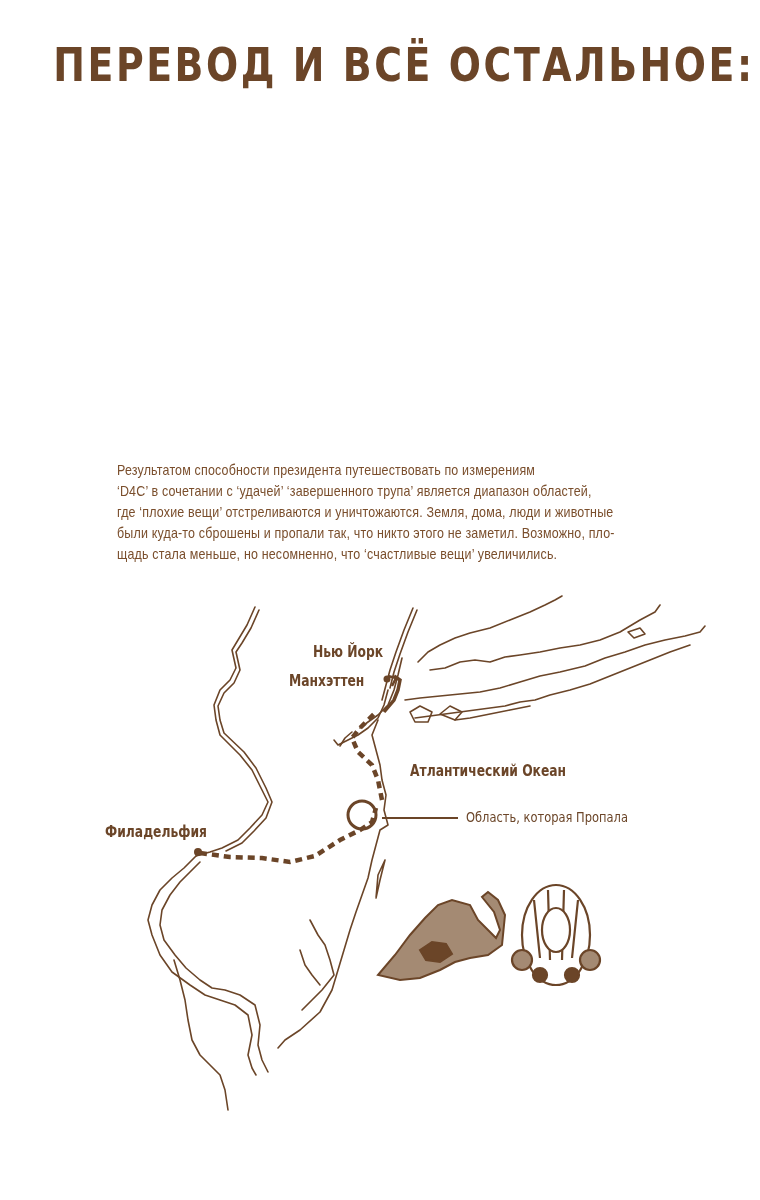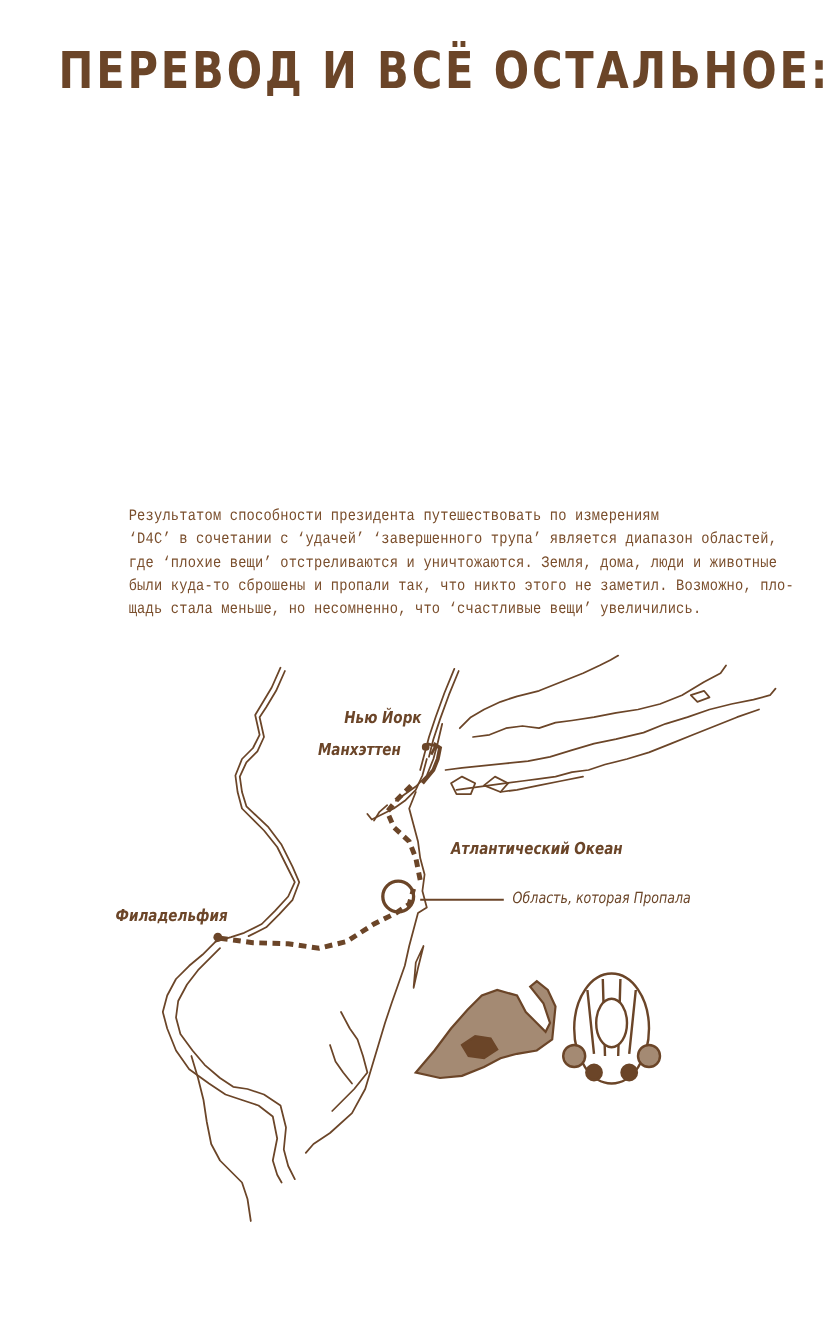--- a/index.html
+++ b/index.html
@@ -5,25 +5,25 @@
     html, body { margin: 0; padding: 0; background: #ffffff; }
     body { width: 760px; height: 1200px; position: relative; overflow: hidden; font-family: "DejaVu Sans Condensed", "DejaVu Sans", sans-serif; }
     .credit {
       position: absolute; left: 0; top: 38px; width: 760px; text-align: center;
       font-family: "DejaVu Sans", sans-serif; font-weight: bold;
       font-size: 44px; letter-spacing: 3px; color: #6b4528;
       transform: scaleX(0.86) scaleY(1.05); transform-origin: center top; white-space: nowrap;
     }
     .caption {
       position: absolute; left: 117px; top: 460px; width: 640px;
-      font-family: Liberation Mono, monospace; font-size: 14.5px; line-height: 21px;
+      font-family: Liberation Sans, sans-serif; font-size: 14.5px; line-height: 21px;
       color: #7a4e2c; letter-spacing: 0.2px;
     }
     .caption .line { display: block; white-space: nowrap; transform: scaleX(0.86); transform-origin: left center; }
-    .map { position: absolute; left: 0; top: 580px; width: 760px; height: 560px; font-style: italic; }
+    .map { position: absolute; left: 0; top: 580px; width: 760px; height: 560px; }
     .label {
       position: absolute; font-family: "DejaVu Sans", sans-serif; font-weight: bold;
       color: #6b4528; white-space: nowrap; transform: scaleX(0.82); transform-origin: left center;
     }
   </style>
 </head>
 <body>
 
 <div class="credit">ПЕРЕВОД И ВСЁ ОСТАЛЬНОЕ: EUGENES</div>
 

